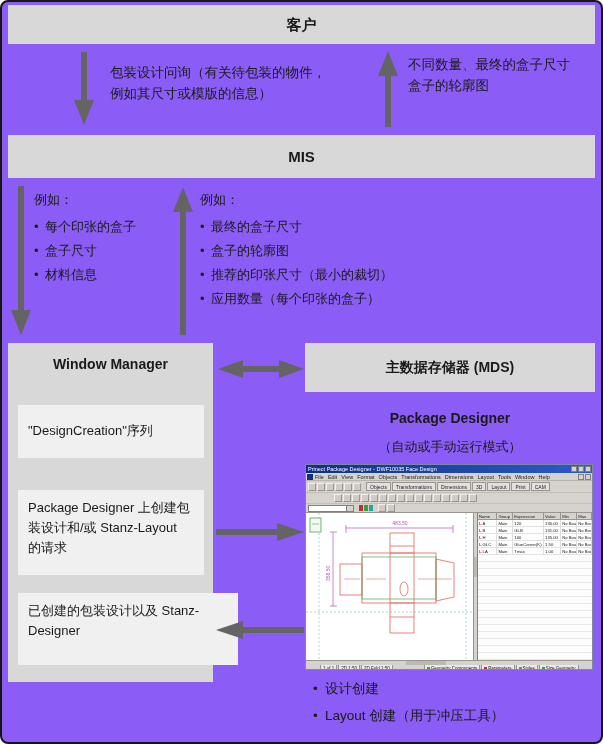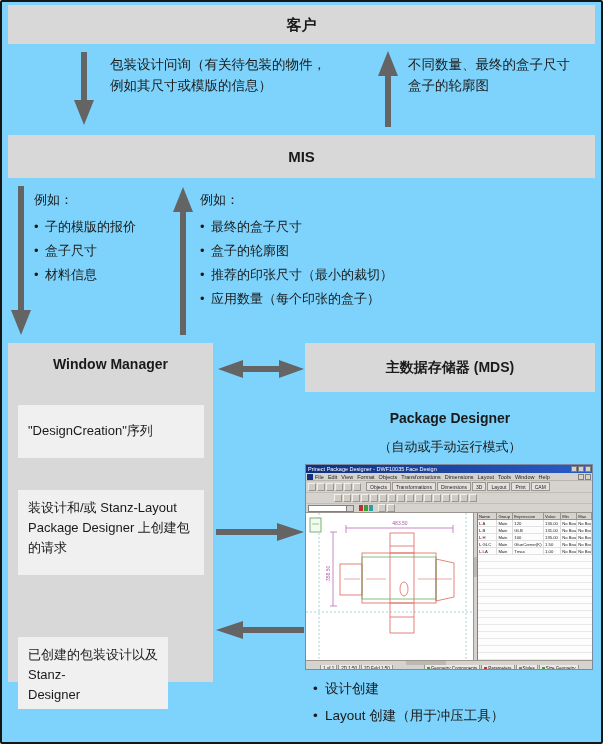--- a/index.html
+++ b/index.html
@@ -1,18 +1,18 @@
 <!DOCTYPE html>
 <html><head>
 <meta charset="utf-8">
 <style>
   html,body{margin:0;padding:0;background:#ffffff;}
   body{width:603px;height:744px;font-family:"Liberation Sans","DejaVu Sans",sans-serif;color:#1a1a1a;}
   .frame{position:absolute;left:0;top:0;width:603px;height:744px;box-sizing:border-box;
-         border:2px solid #161616;border-radius:2px;background:#7dd3fc;overflow:hidden;}
+         border:2px solid #161616;border-radius:8px;background:#8b5cf6;overflow:hidden;}
   .abs{position:absolute;}
   .graybar{background:#d8d8d8;text-align:center;font-weight:bold;font-size:15px;}
   .node-title{font-weight:bold;font-size:14px;text-align:center;}
   .txt{font-size:13.5px;line-height:21px;white-space:nowrap;}
   .arrow{fill:#646464;}
   .exlist .li{display:flex;font-size:13px;line-height:24px;white-space:nowrap;}
   .exlist .dot{width:11px;font-size:13px;}
   .ex-title{font-size:13px;line-height:20px;margin-bottom:5px;}
   .mgr-box{background:#f0f0f0;font-size:13px;line-height:20px;padding:8px 10px;box-sizing:border-box;}
   .pd-bullets .li{display:flex;font-size:13.5px;line-height:27px;white-space:nowrap;}
@@ -59,21 +59,21 @@
 <div class="frame">
 
   <div class="abs graybar" style="left:6px;top:3px;width:587px;height:39px;line-height:39px;">
     <span>客户</span>
   </div>
 
   <svg class="abs" style="left:70px;top:50px;" width="24" height="73">
     <rect class="arrow" x="9" y="0" width="6" height="50"></rect>
     <polygon class="arrow" points="2,48 22,48 12,73"></polygon>
   </svg>
-  <div class="abs txt" style="left:108px;top:52px;">
+  <div class="abs txt" style="left:108px;top:60px;">
     <div>包装设计问询（有关待包装的物件，</div>
     <div>例如其尺寸或模版的信息）</div>
   </div>
 
   <svg class="abs" style="left:374px;top:49px;" width="24" height="76">
     <polygon class="arrow" points="2,25 22,25 12,0"></polygon>
     <rect class="arrow" x="9" y="23" width="6" height="53"></rect>
   </svg>
   <div class="abs txt" style="left:406px;top:52px;">
     <div>不同数量、最终的盒子尺寸</div>
@@ -86,21 +86,21 @@
 
   <svg class="abs" style="left:7px;top:184px;" width="24" height="149">
     <rect class="arrow" x="9" y="0" width="6" height="126"></rect>
     <polygon class="arrow" points="2,124 22,124 12,149"></polygon>
   </svg>
   <div class="abs exlist" style="left:32px;top:188px;">
     <div class="ex-title">例如：</div>
     <div>
         <div class="li">
           <span class="dot">•</span>
-          <span>子的模版的报价</span>
+          <span>每个印张的盒子</span>
         </div>
         <div class="li">
           <span class="dot">•</span>
           <span>盒子尺寸</span>
         </div>
         <div class="li">
           <span class="dot">•</span>
           <span>材料信息</span>
         </div>
       </div>
@@ -131,25 +131,25 @@
         </div>
       </div>
   </div>
 
   <div class="abs" style="left:6px;top:341px;width:205px;height:339px;background:#d8d8d8;">
     <div class="node-title" style="position:absolute;left:0;top:13px;width:100%;">Window Manager</div>
     <div class="mgr-box abs" style="left:10px;top:62px;width:186px;height:53px;padding-top:16px;">
       <div>"DesignCreation"序列</div>
     </div>
     <div class="mgr-box abs" style="left:10px;top:147px;width:186px;height:85px;">
+      <div>Package Designer 上创建包</div>
       <div>装设计和/或 Stanz-Layout</div>
-      <div>Package Designer 上创建包</div>
       <div>的请求</div>
     </div>
-    <div class="mgr-box abs" style="left:10px;top:250px;width:150px;height:72px;margin-top:44px;">
+    <div class="mgr-box abs" style="left:10px;top:250px;width:220px;height:72px;">
       <div>已创建的包装设计以及 Stanz-</div>
       <div>Designer</div>
     </div>
   </div>
 
   <svg class="abs" style="left:216px;top:356px;" width="86" height="22">
     <polygon class="arrow" points="0,11 25,2 25,20"></polygon>
     <rect class="arrow" x="23" y="8" width="40" height="6"></rect>
     <polygon class="arrow" points="86,11 61,2 61,20"></polygon>
   </svg>

